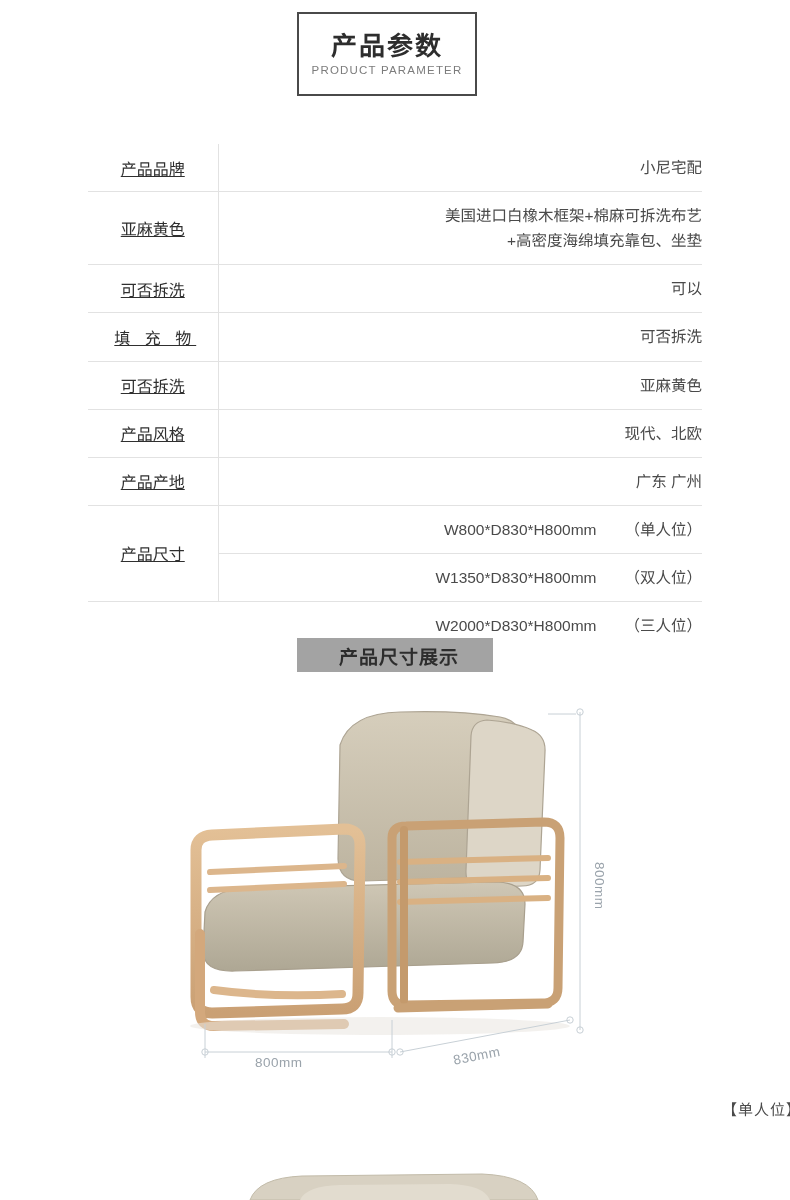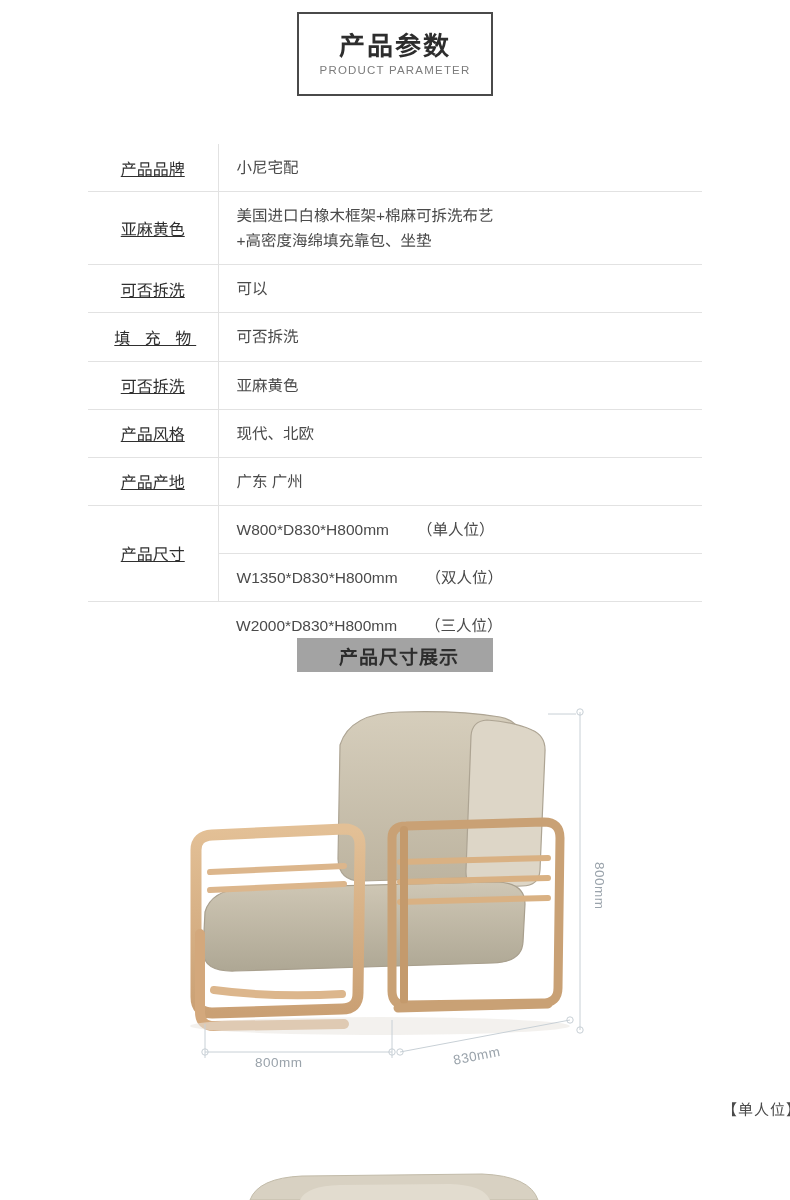--- a/index.html
+++ b/index.html
@@ -15,21 +15,21 @@
     font-family: "Liberation Sans", "DejaVu Sans", sans-serif;
     color: #3a3a3a;
     overflow: hidden;
   }
 
   
   .header-badge {
     position: absolute;
     top: 12px;
     left: 297px;
-    width: 196px;
+    width: 180px;
     height: 84px;
     border: 2px solid #4a4a4a;
     display: flex;
     flex-direction: column;
     align-items: center;
     justify-content: center;
   }
   .header-badge .cn {
     font-size: 26px;
     font-weight: bold;
@@ -68,20 +68,21 @@
     border-right: 1px solid #e2e2e2;
     padding: 11px 4px;
     white-space: nowrap;
     text-decoration: underline;
   }
   .spec-table td.value {
     padding: 11px 0 11px 18px;
     color: #4a4a4a;
     font-size: 15.5px;
     line-height: 1.62;
+    text-align: right;
   }
   .spec-table td.label.spaced {
     letter-spacing: 5px;
     text-indent: 5px;
   }
   .spec-table td.no-border-bottom { border-bottom: none; }
   .spec-table td.no-border-right { border-right: none; }
   .dim-line { white-space: nowrap; }
   .dim-line .gap { display: inline-block; width: 28px; }
 

